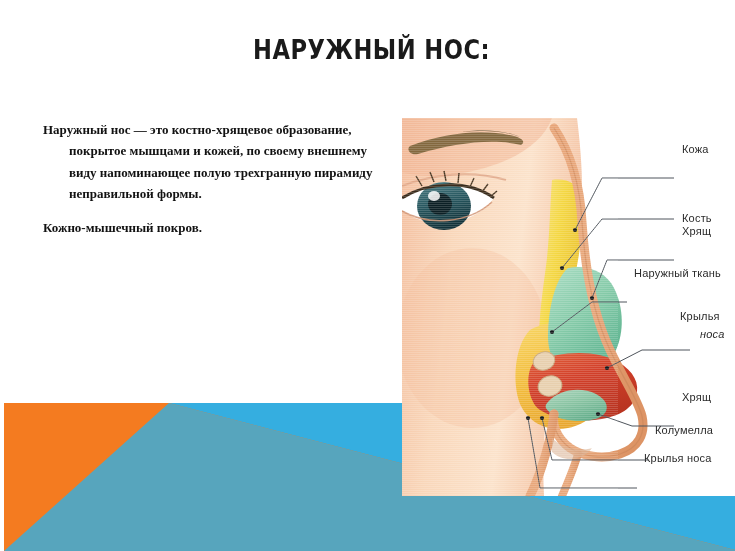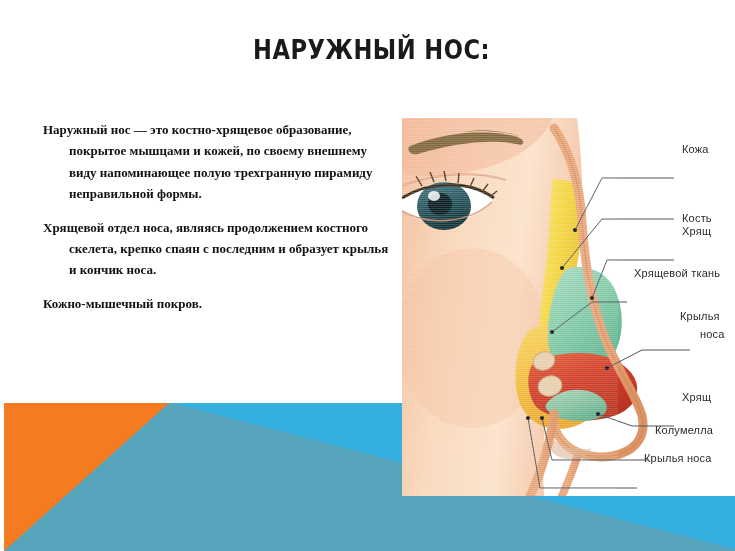--- a/index.html
+++ b/index.html
@@ -89,21 +89,20 @@
 </style>
 </head>
 <body>
 
 <div id="slide">
 
   <div class="title">НАРУЖНЫЙ НОС:</div>
 
   <div class="body-text">
     <p class="para">Наружный нос — это костно-хрящевое образование, покрытое мышцами и кожей, по своему внешнему виду напоминающее полую трехгранную пирамиду неправильной формы.</p>
-    <p class="para">Хрящевой отдел носа, являясь продолжением костного скелета, крепко спаян с последним и образует крылья и кончик носа.</p>
     <p class="para last">Кожно-мышечный покров.</p>
   </div>
 
   <div class="band-orange"></div>
   <div class="band-blue">
     <div class="light"></div>
     <div class="tri"></div>
   </div>
 
   <div class="illus">
@@ -235,21 +234,21 @@
       </g>
 
       <rect x="0" y="0" width="216" height="378" fill="url(#scan)"></rect>
     </svg>
   </div>
 
   <div class="labels">
     <div class="lbl" style="left:280px;top:25px;">Кожа</div>
     <div class="lbl" style="left:280px;top:66px;margin-top:28px;">Кость</div>
     <div class="lbl" style="left:280px;top:107px;">Хрящ</div>
-    <div class="lbl" style="left:232px;top:149px;">Хрящевой ткань</div>
+    <div class="lbl" style="left:232px;top:149px;">Наружный ткань</div>
     <div class="lbl" style="left:278px;top:192px;">Крылья</div>
-    <div class="lbl" style="left:298px;top:210px;">носа</div>
+    <div class="lbl" style="left:298px;top:210px;font-style:italic;">носа</div>
     <div class="lbl" style="left:280px;top:273px;">Хрящ</div>
     <div class="lbl" style="left:253px;top:306px;">Колумелла</div>
     <div class="lbl" style="left:242px;top:334px;">Крылья носа</div>
   </div>
 
 </div>
 
 </body></html>

